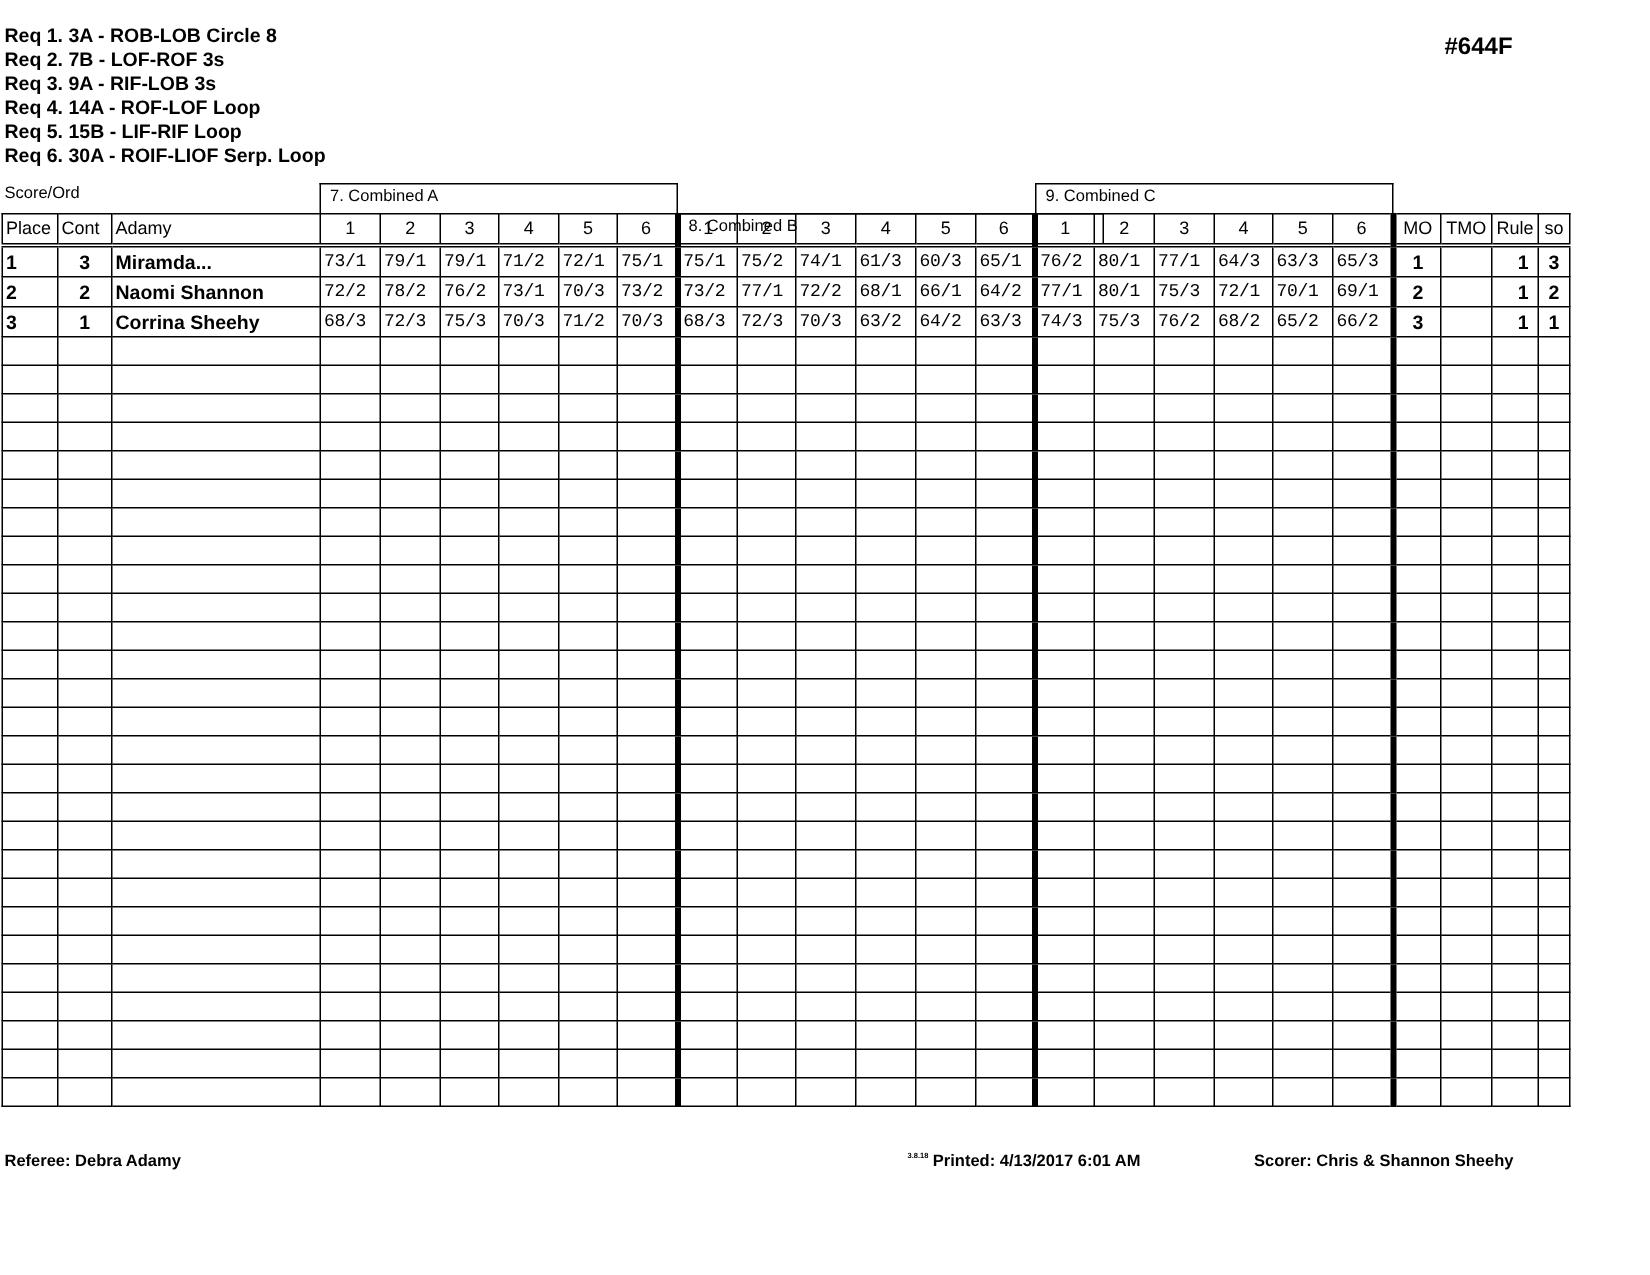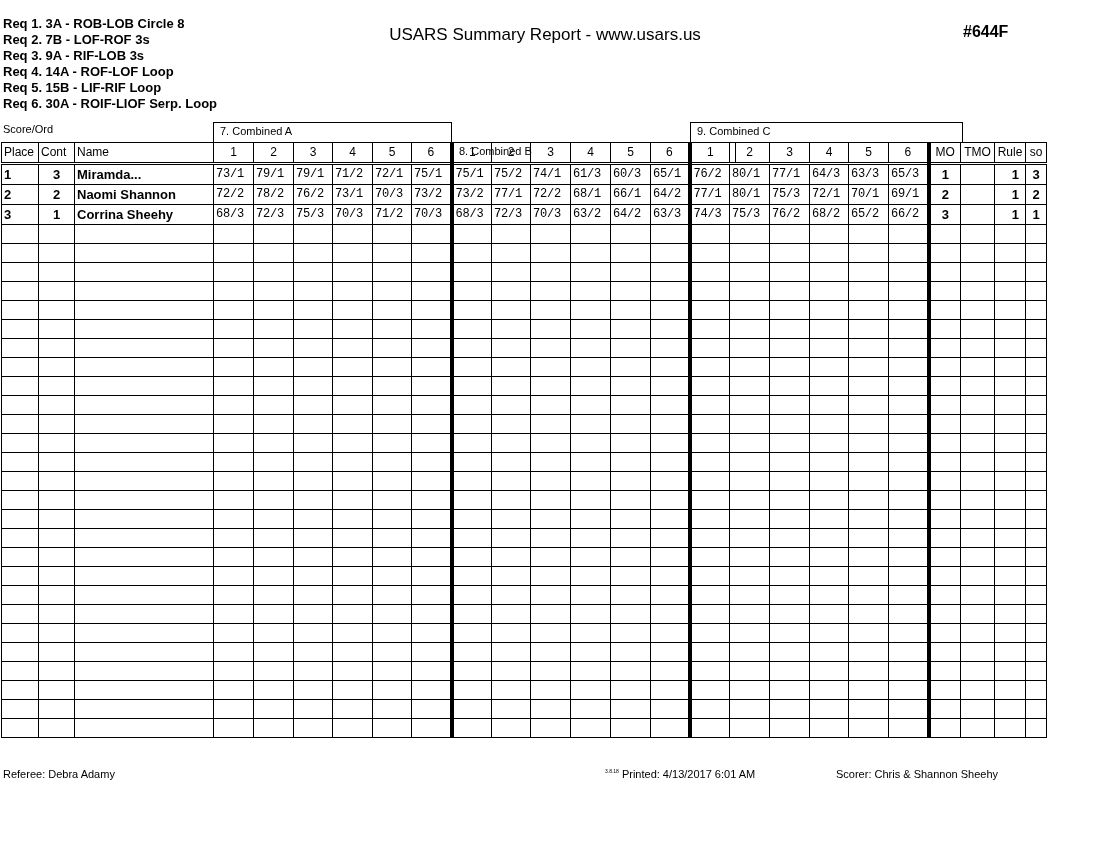--- a/index.html
+++ b/index.html
@@ -15,45 +15,44 @@
   .score-ord { position: absolute; left: 3px; top: 123px; font-size: 11px; }
   .group-box { position: absolute; top: 122px; height: 20px; border: 1px solid #000; border-bottom: none; box-sizing: border-box; font-size: 11px; padding-left: 6px; line-height: 16px; }
   table.grid { position: absolute; left: 1px; top: 142px; border-collapse: collapse; table-layout: fixed; font-size: 13px; }
   table.grid td { border: 1px solid #000; height: 19px; padding: 0 2px; overflow: hidden; white-space: nowrap; box-sizing: border-box; line-height: 19px; }
   table.grid tr.hdr td { height: 21px; font-size: 12px; border-bottom: 3px double #000; }
   td.c { text-align: center; }
   td.b { font-weight: bold; }
   td.thickL { border-left: 4px solid #000 !important; }
   td.num { font-size: 12px; letter-spacing: -0.2px; font-family: Liberation Mono, monospace; }
   td.name { font-weight: bold; padding-left: 6px; }
-  .footer { position: absolute; top: 768px; font-size: 11px; font-weight: normal; text-align: right; }
+  .footer { position: absolute; top: 768px; font-size: 11px; font-weight: bold; text-align: right; }
   .ver { font-size: 5px; vertical-align: top; margin-right: 3px; }
 </style>
 </head>
 <body>
 
 <div class="reqs">
   <div>Req  1.  3A - ROB-LOB Circle 8</div>
   <div>Req  2.  7B - LOF-ROF 3s</div>
   <div>Req  3.  9A - RIF-LOB 3s</div>
   <div>Req  4.  14A - ROF-LOF Loop</div>
   <div>Req  5.  15B - LIF-RIF Loop</div>
   <div>Req  6.  30A - ROIF-LIOF Serp. Loop</div>
 </div>
 
 <div class="title-block">
-  <div class="t4">USARS Summary Report - www.usars.us</div>
 </div>
 
 <div class="event-id">#644F</div>
 
 <div class="score-ord">Score/Ord</div>
 <div class="group-box" style="left:213px;width:239px;">7.   Combined A</div>
 <div class="group-box" style="left:452px;width:284px;margin-top:20px;">8.   Combined B</div>
-<div class="group-box" style="left:690px;width:273px;">9.   Combined C</div>
+<div class="group-box" style="left:690px;width:239px;">9.   Combined C</div>
 
 <table class="grid">
   <colgroup>
     <col style="width:37px">
       <col style="width:36px">
       <col style="width:139px">
     <col style="width:40px">
       <col style="width:40px">
       <col style="width:39px">
       <col style="width:40px">
@@ -73,21 +72,21 @@
       <col style="width:40px">
     <col style="width:32px">
       <col style="width:34px">
       <col style="width:31px">
       <col style="width:21px">
   </colgroup>
   <tbody id="tbody">
       <tr class="hdr">
         <td class="">Place</td>
         <td class="">Cont</td>
-        <td class="">Name</td>
+        <td class="">Adamy</td>
         <td class="c">1</td>
         <td class="c">2</td>
         <td class="c">3</td>
         <td class="c">4</td>
         <td class="c">5</td>
         <td class="c">6</td>
         <td class="c thickL">1</td>
         <td class="c">2</td>
         <td class="c">3</td>
         <td class="c">4</td>

